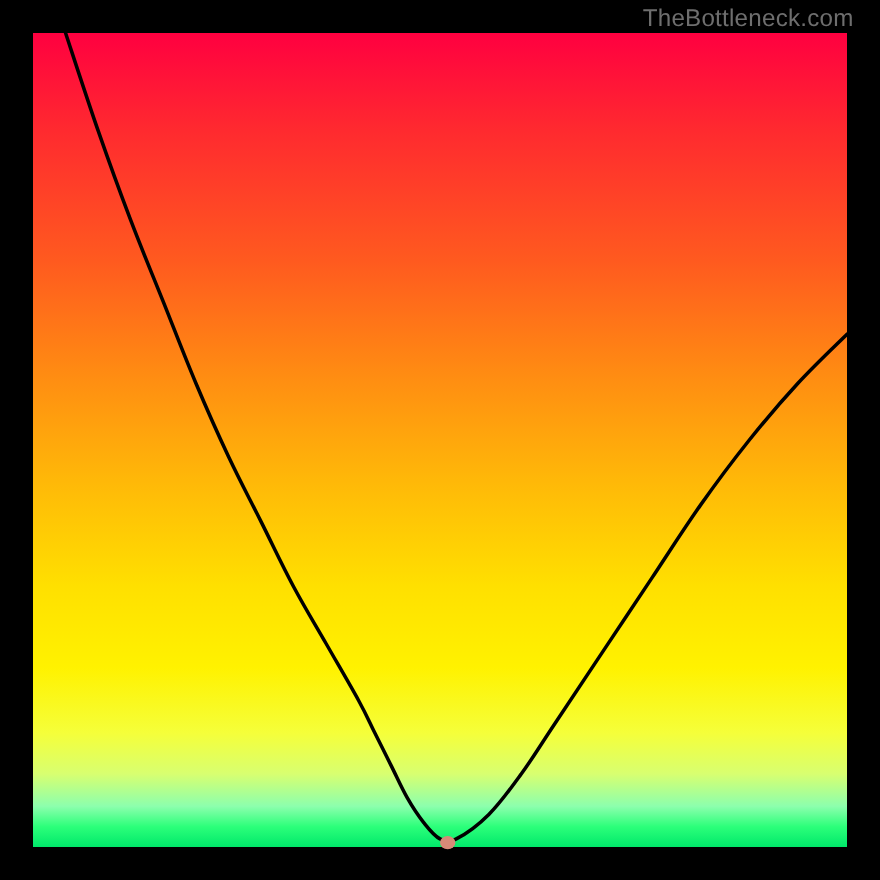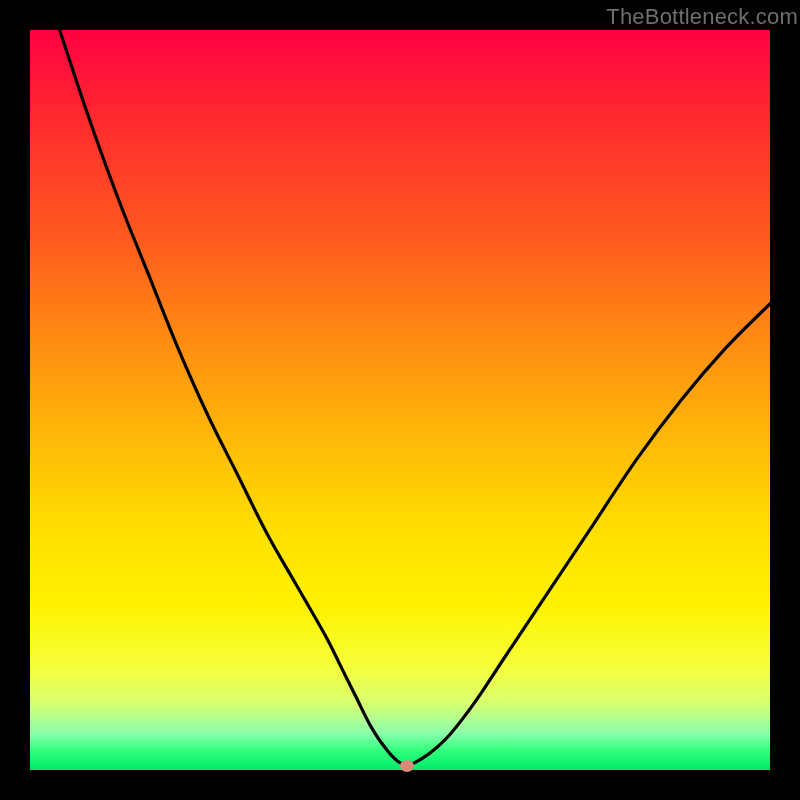--- a/index.html
+++ b/index.html
@@ -38,21 +38,21 @@
       #f5ff3a 86%,
       #d8ff70 91%,
       #8cffad 95%,
       #2cff7a 97.5%,
       #00e86a 100%
     );
   }
   .watermark {
     position: absolute;
     top: 4px;
-    right: 2px;
+    right: 24px;
     color: #6e6e6e;
     font-size: 22px;
     font-weight: 500;
     letter-spacing: 0.2px;
     user-select: none;
   }
   svg.curve {
     position: absolute;
     left: 0;
     top: 0;

